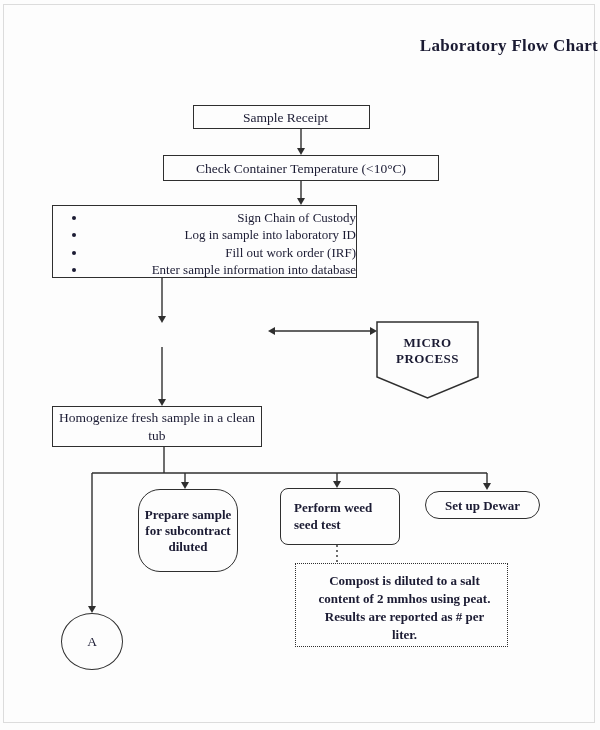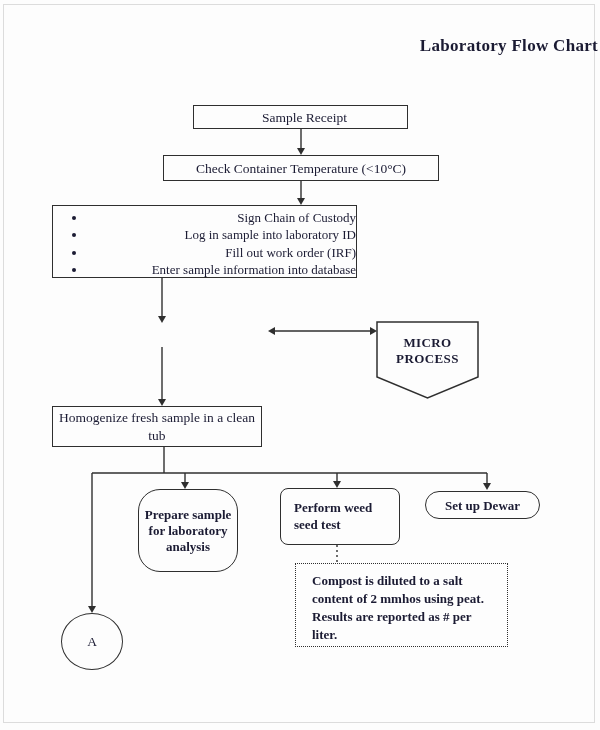--- a/index.html
+++ b/index.html
@@ -36,21 +36,21 @@
 
   .node{
     position:absolute;
     border:1.5px solid var(--line);
     background:var(--bg);
     font-size:13.5px;
     line-height:17px;
     display:flex;align-items:center;justify-content:center;
     text-align:center;
   }
-  .n-sample{left:193px;top:105px;width:215px;height:24px;padding-left:8px;}
+  .n-sample{left:193px;top:105px;width:177px;height:24px;padding-left:8px;}
   .n-check{left:163px;top:155px;width:276px;height:26px;}
   .n-steps{
     left:52px;top:205px;width:305px;height:73px;
     display:block;text-align:right;font-size:13px;
   }
   .n-steps ul{
     list-style:disc outside;
     margin:3px 0 0 0;
     padding-left:34px;
   }
@@ -72,21 +72,21 @@
     border-radius:8px;font-weight:bold;font-size:13px;line-height:16.5px;
     justify-content:flex-start;text-align:left;padding-left:13px;padding-right:8px;
   }
   .n-dewar{
     left:425px;top:491px;width:115px;height:28px;
     border-radius:14px;font-weight:bold;font-size:13px;
   }
   .n-compost{
     left:295px;top:563px;width:213px;height:84px;
     border:1.6px dotted var(--line);
-    display:block;text-align:left;font-weight:bold;font-size:13px;line-height:18px;
+    display:block;text-align:center;font-weight:bold;font-size:13px;line-height:18px;
     padding:8px 10px 0 16px;
     white-space:pre-wrap;
     font-family:Liberation Serif, serif;
   }
   .n-circle-a{
     left:61px;top:613px;width:62px;height:57px;
     border-radius:50%;font-size:13.5px;
   }
 </style>
 </head>
@@ -177,21 +177,21 @@
   <div class="n-pentagon-label">
     <div>MICRO</div>
     <div>PROCESS</div>
   </div>
 
   <div class="node n-homog">
     <span>Homogenize fresh sample in a clean tub</span>
   </div>
 
   <div class="node n-prepare">
-    <span>Prepare sample for laboratory analysis</span>
+    <span>Prepare sample for subcontract diluted</span>
   </div>
 
   <div class="node n-perform">
     <span>Perform weed seed test</span>
   </div>
 
   <div class="node n-dewar">
     <span>Set up Dewar</span>
   </div>
 

